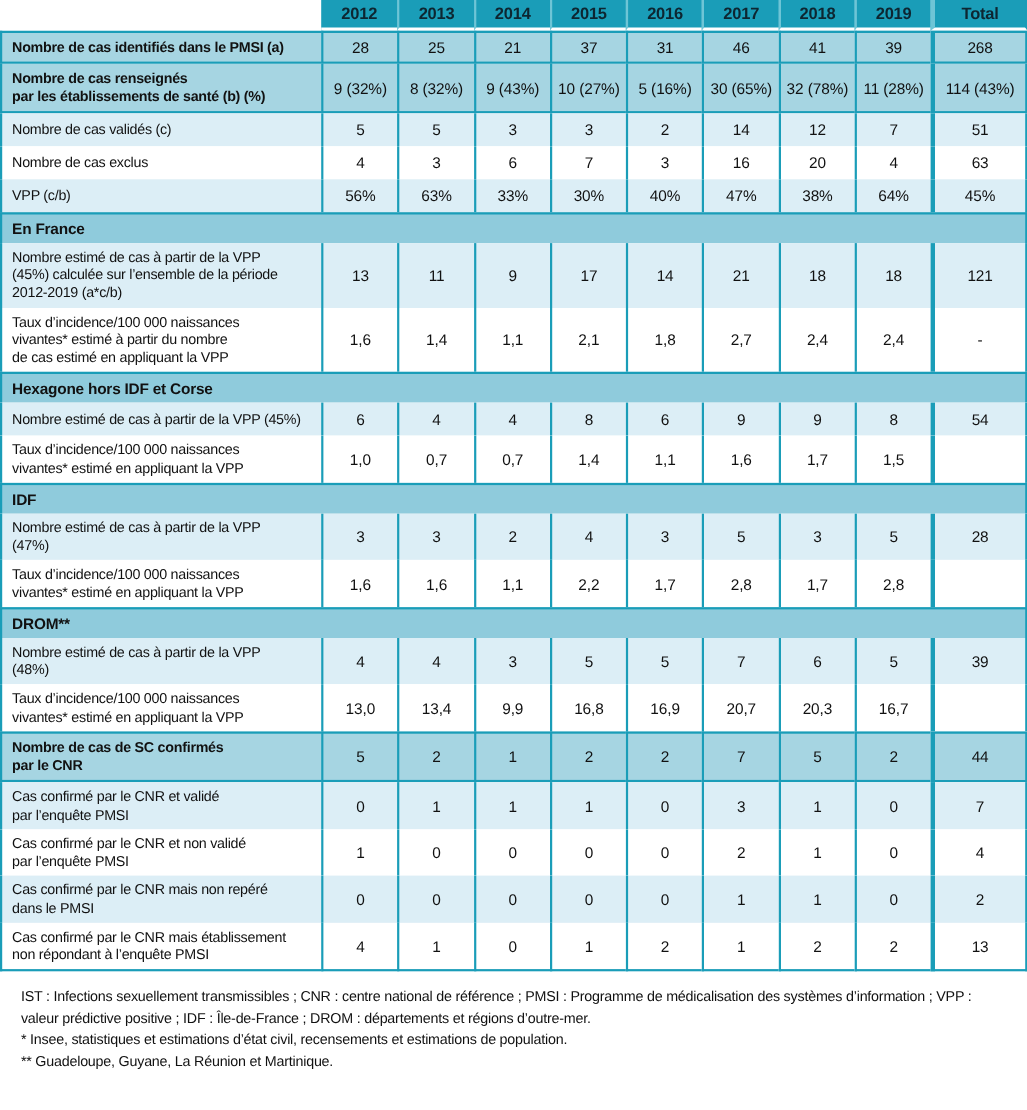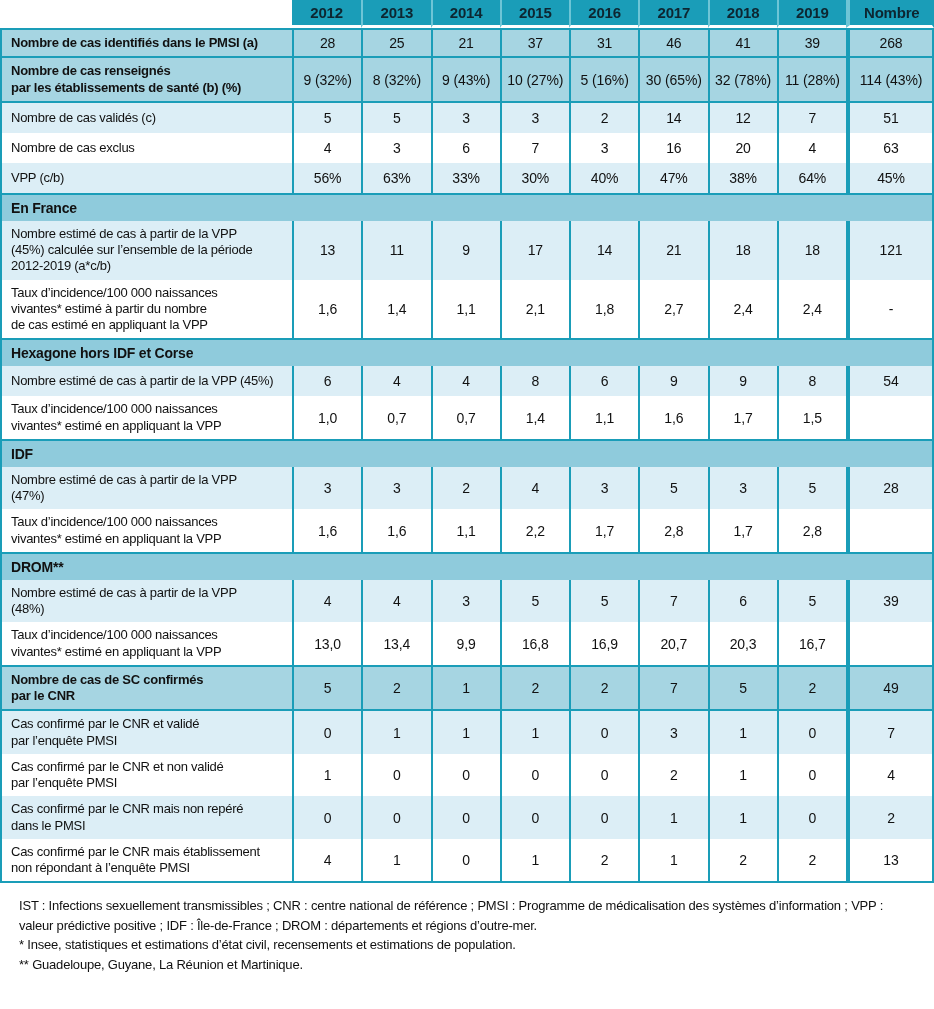--- a/index.html
+++ b/index.html
@@ -122,21 +122,21 @@
     <tr>
         <th class="corner"></th>
         <th class="first-year">2012</th>
         <th>2013</th>
         <th>2014</th>
         <th>2015</th>
         <th>2016</th>
         <th>2017</th>
         <th>2018</th>
         <th>2019</th>
-        <th class="totalh">Nombre</th>
+        <th class="totalh">Total</th>
       </tr>
   </thead>
   <tbody>
       <tr class="highlight bline tline">
         <td class="label">Nombre de cas identifiés dans le PMSI (a)</td>
         <td>28</td>
         <td>25</td>
         <td>21</td>
         <td>37</td>
         <td>31</td>
@@ -315,21 +315,21 @@
         <td class="label">Nombre de cas de SC confirmés
 par le CNR</td>
         <td>5</td>
         <td>2</td>
         <td>1</td>
         <td>2</td>
         <td>2</td>
         <td>7</td>
         <td>5</td>
         <td>2</td>
-        <td class="total">49</td>
+        <td class="total">44</td>
       </tr>
       <tr class="light">
         <td class="label">Cas confirmé par le CNR et validé
 par l’enquête PMSI</td>
         <td>0</td>
         <td>1</td>
         <td>1</td>
         <td>1</td>
         <td>0</td>
         <td>3</td>

